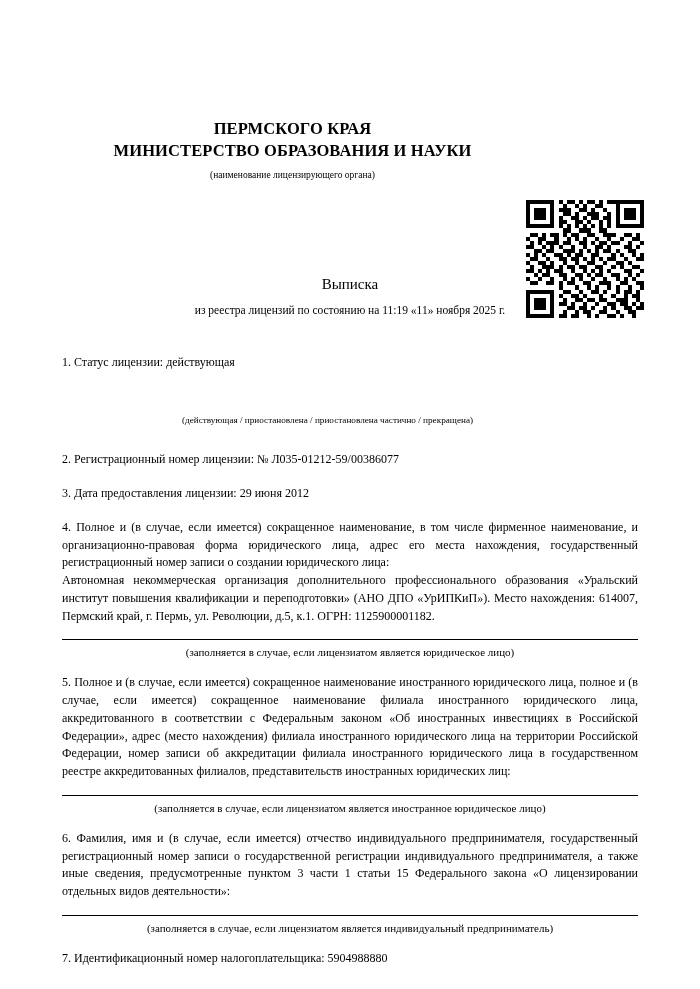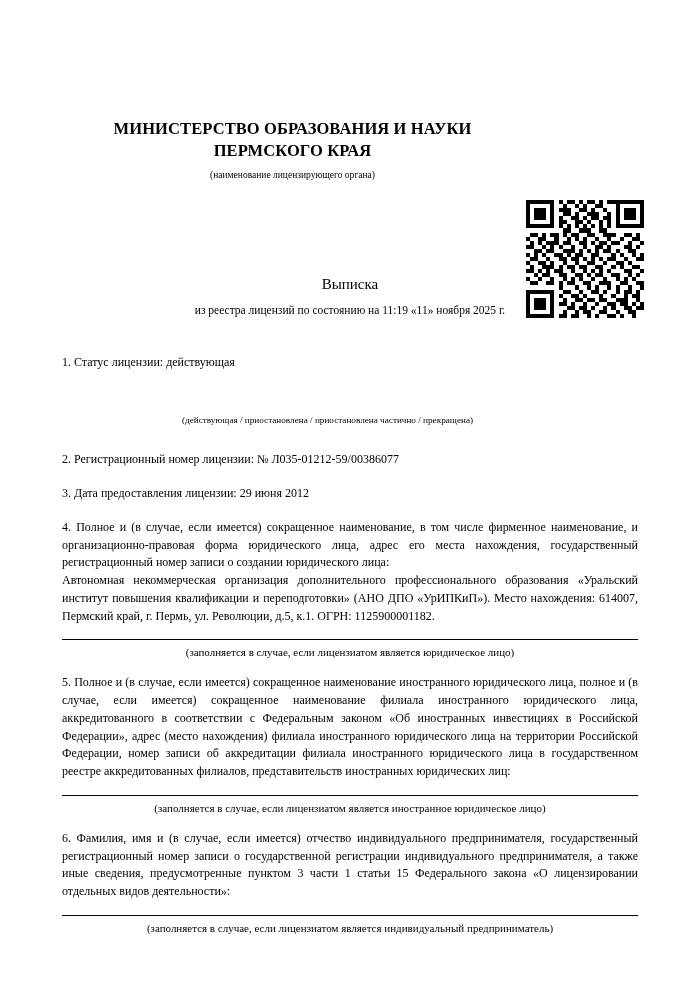--- a/index.html
+++ b/index.html
@@ -363,22 +363,22 @@
           <rect x="15" y="28" width="1" height="1"></rect>
           <rect x="17" y="28" width="1" height="1"></rect>
           <rect x="20" y="28" width="2" height="1"></rect>
           <rect x="23" y="28" width="1" height="1"></rect>
           <rect x="26" y="28" width="1" height="1"></rect>
       </g>
     </svg>
   </div>
 
   <div class="org-title">
+    <div>ПЕРМСКОГО КРАЯ</div>
     <div>МИНИСТЕРСТВО ОБРАЗОВАНИЯ И НАУКИ</div>
-    <div>ПЕРМСКОГО КРАЯ</div>
   </div>
   <div class="org-subtitle">(наименование лицензирующего органа)</div>
 
   <div class="doc-title">Выписка</div>
   <div class="doc-subtitle">из реестра лицензий по состоянию на 11:19 «11» ноября 2025 г.</div>
 
   <div class="item s1">1. Статус лицензии: действующая</div>
   <div class="note left-ind">(действующая / приостановлена / приостановлена частично / прекращена)</div>
 
   <div class="item s2">2. Регистрационный номер лицензии: № Л035-01212-59/00386077</div>
@@ -391,14 +391,15 @@
   <div class="block-note">(заполняется в случае, если лицензиатом является юридическое лицо)</div>
 
   <div class="item s3">5. Полное и (в случае, если имеется) сокращенное наименование иностранного юридического лица, полное и (в случае, если имеется) сокращенное наименование филиала иностранного юридического лица, аккредитованного в соответствии с Федеральным законом «Об иностранных инвестициях в Российской Федерации», адрес (место нахождения) филиала иностранного юридического лица на территории Российской Федерации, номер записи об аккредитации филиала иностранного юридического лица в государственном реестре аккредитованных филиалов, представительств иностранных юридических лиц:</div>
   <hr class="rule">
   <div class="block-note">(заполняется в случае, если лицензиатом является иностранное юридическое лицо)</div>
 
   <div class="item s3">6. Фамилия, имя и (в случае, если имеется) отчество индивидуального предпринимателя, государственный регистрационный номер записи о государственной регистрации индивидуального предпринимателя, а также иные сведения, предусмотренные пунктом 3 части 1 статьи 15 Федерального закона «О лицензировании отдельных видов деятельности»:</div>
   <hr class="rule">
   <div class="block-note">(заполняется в случае, если лицензиатом является индивидуальный предприниматель)</div>
 
+  <div class="item s3">7. Идентификационный номер налогоплательщика: 5904988880</div>
 
 </div>
 
 </body></html>

